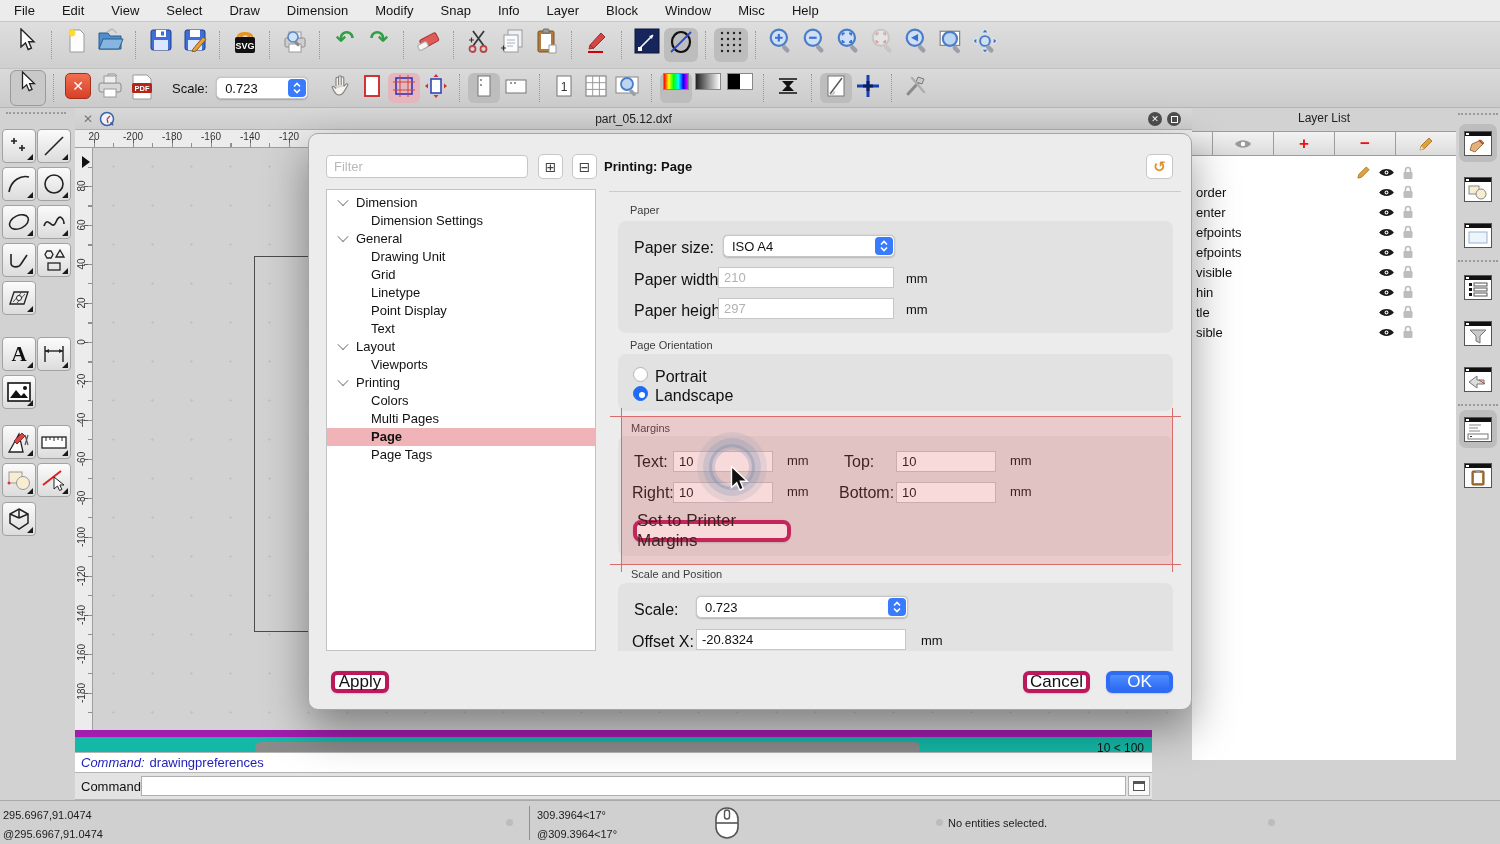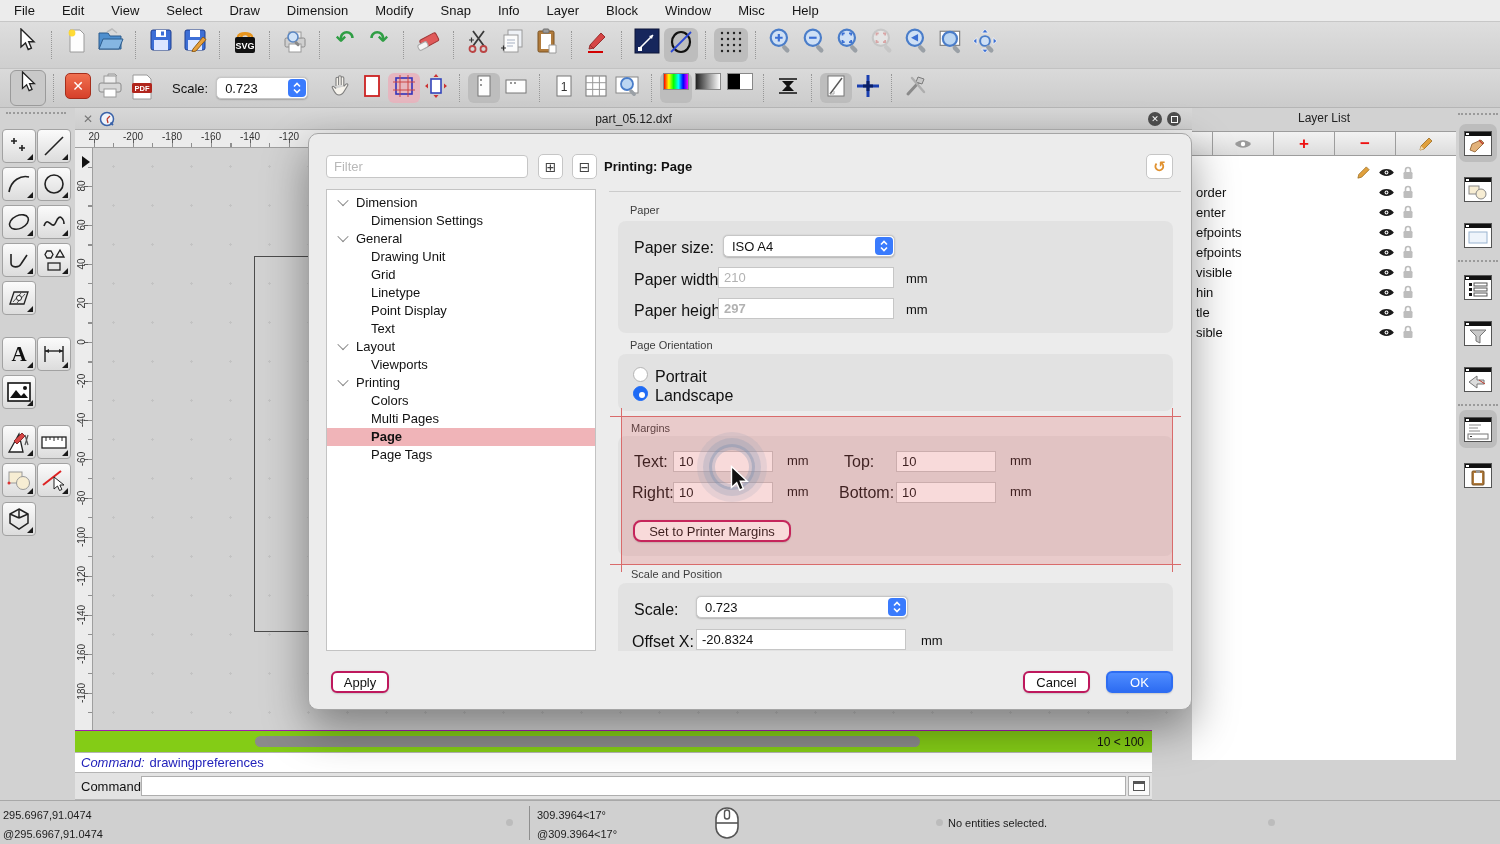--- a/index.html
+++ b/index.html
@@ -45,21 +45,21 @@
   .vruler{left:75px;top:148px;width:18px;height:584px;background:#ececec;border-right:1px solid #9f9f9f;box-sizing:border-box;overflow:hidden;
     background-image:
       repeating-linear-gradient(to bottom,#8f8f8f 0 1px,transparent 1px 19.5px),
       repeating-linear-gradient(to bottom,#5f5f5f 0 1px,transparent 1px 39px);
     background-size:4px 100%,8px 100%;background-position:right -1px,right -1px;background-repeat:no-repeat;}
   .vruler span{position:absolute;left:-7px;width:28px;height:12px;line-height:12px;text-align:center;font-size:10px;color:#333;transform:rotate(-90deg)}
   .canvas{left:93px;top:148px;width:1099px;height:584px;background:#d2d2d2;
     background-image:radial-gradient(circle,#c3c3c3 1px,transparent 1.4px);background-size:39px 39px;background-position:1px 38px}
   .paper{position:absolute;left:161px;top:108px;width:53px;height:374px;border:1px solid #4c4c4c}
   .vmarker{left:82px;top:156px;width:0;height:0;border-top:6px solid transparent;border-bottom:6px solid transparent;border-left:8px solid #111}
-  .hscroll{left:75px;top:730px;width:1077px;height:22px;background:#84cc16;border-top:1px solid #a21caf;box-sizing:border-box}
+  .hscroll{left:75px;top:730px;width:1077px;height:22px;background:#14b8a6;border-top:7px solid #a21caf;box-sizing:border-box}
   .hthumb{position:absolute;left:180px;top:5px;width:665px;height:11px;background:#8b8b8b;border-radius:5.5px}
   .scrollind{position:absolute;right:8px;top:4px;font-size:12px;color:#111}
   
   .cmdhist{left:75px;top:752px;width:1077px;height:21px;background:#fff;border-top:1px solid #b5b5b5;border-bottom:1px solid #b5b5b5;box-sizing:border-box;display:flex;align-items:center;padding-left:6px}
   .cmdhist .c1{font-size:13px;font-style:italic;color:#2222bb;margin-right:5px}
   .cmdhist .c2{font-size:13px;color:#2222bb}
   .cmdrow{left:75px;top:773px;width:1077px;height:27px;background:#e3e3e3;border-bottom:1px solid #b5b5b5;box-sizing:border-box}
   .cmdrow .clabel{position:absolute;left:6px;top:6px;font-size:13px;color:#111}
   .cmdrow input{position:absolute;left:66px;top:3px;width:985px;height:20px;border:1px solid #aeaeae;background:#fff;font-size:13px;padding:0 4px;box-sizing:border-box}
   .cmdbtn{position:absolute;right:2px;top:3px;width:22px;height:20px;background:#fafafa;border:1px solid #aeaeae;display:flex;align-items:center;justify-content:center;box-sizing:border-box}
@@ -101,21 +101,21 @@
   .titem.sel{background:#f0b4b8;font-weight:bold}
   .content{position:absolute;left:300px;top:67px;width:572px;height:450px;overflow:hidden}
   .grouplabel{position:absolute;font-size:11px;color:#3c3c3c}
   .groupbox{position:absolute;left:9px;width:555px;background:#e2e2e2;border-radius:8px}
   .flabel{position:absolute;font-size:16px;color:#111}
   .tinput{position:absolute;height:21px;border:1px solid #c6c6c6;background:#fff;font-size:13px;padding:0 5px;box-sizing:border-box;color:#111}
   .tinput:disabled{color:#b2b2b2;-webkit-text-fill-color:#b2b2b2;background:#fff;opacity:1}
   .radio{position:absolute;width:15px;height:15px;border-radius:50%;background:#fff;border:1px solid #b4b4b4;box-sizing:border-box}
   .radio.on{background:#1f6bf5;border-color:#1f6bf5}
   .radio.on::after{content:'';position:absolute;left:4.5px;top:4.5px;width:6px;height:6px;border-radius:50%;background:#fff}
-  .macbtn{position:absolute;background:#fff;border:2px solid #be185d;border-radius:6px;font-size:13px;color:#111;display:flex;align-items:center;justify-content:center;box-shadow:0 0.5px 1.5px rgba(0,0,0,.15);box-sizing:border-box}
+  .macbtn{position:absolute;background:#fff;border:4px solid #be185d;border-radius:6px;font-size:17px;color:#111;display:flex;align-items:center;justify-content:center;box-shadow:0 0.5px 1.5px rgba(0,0,0,.15);box-sizing:border-box}
   .okbtn{background:linear-gradient(#4f8dff,#2e6df2);border-color:#2e6df2;color:#fff}
   
   .hl-fill{position:absolute;left:12px;top:215px;width:551px;height:148px;background:rgba(221,88,88,.22);z-index:5;pointer-events:none}
   .hl-line{position:absolute;background:#d96b6b;z-index:5;pointer-events:none}
   .ring{position:absolute;left:103px;top:246px;width:40px;height:40px;border-radius:50%;z-index:6;pointer-events:none;
     box-shadow:0 0 0 3px rgba(125,145,175,.38),0 0 0 9px rgba(125,145,175,.24),0 0 0 15px rgba(125,145,175,.15),inset 0 0 0 3px rgba(125,145,175,.3)}
   .cursor{position:absolute;left:121px;top:264px;z-index:7;pointer-events:none}
   .mm{font-size:13px;color:#111;position:absolute}
 </style>
 </head>
@@ -944,21 +944,21 @@
       <span class="cap">
           <svg width="10" height="14" viewBox="0 0 10 14">
             <path d="M2 5.5L5 2.5l3 3M2 8.5l3 3 3-3" stroke="#fff" stroke-width="1.6" fill="none"></path>
           </svg>
         </span>
     </div>
     <span class="flabel" style="left:25px;top:70px">Paper width:</span>
     <input class="tinput" style="left: 109px; top: 66px; width: 176px;" disabled="" value="210">
     <span class="mm" style="left:297px;top:70px">mm</span>
     <span class="flabel" style="left:25px;top:101px">Paper height:</span>
-    <input class="tinput" style="left: 109px; top: 97px; width: 176px; font-weight: bold;" disabled="" value="297">
+    <input class="tinput" style="left: 109px; top: 97px; width: 176px;" disabled="" value="297">
     <span class="mm" style="left:297px;top:101px">mm</span>
 
     <span class="grouplabel" style="left:21px;top:138px">Page Orientation</span>
     <div class="groupbox" style="top:153px;height:57px"></div>
     <div class="radio" style="left:24px;top:166px"></div>
     <span class="flabel" style="left:46px;top:167px">Portrait</span>
     <div class="radio on" style="left:24px;top:185px"></div>
     <span class="flabel" style="left:46px;top:186px">Landscape</span>
 
     <span class="grouplabel" style="left:22px;top:221px">Margins</span>

